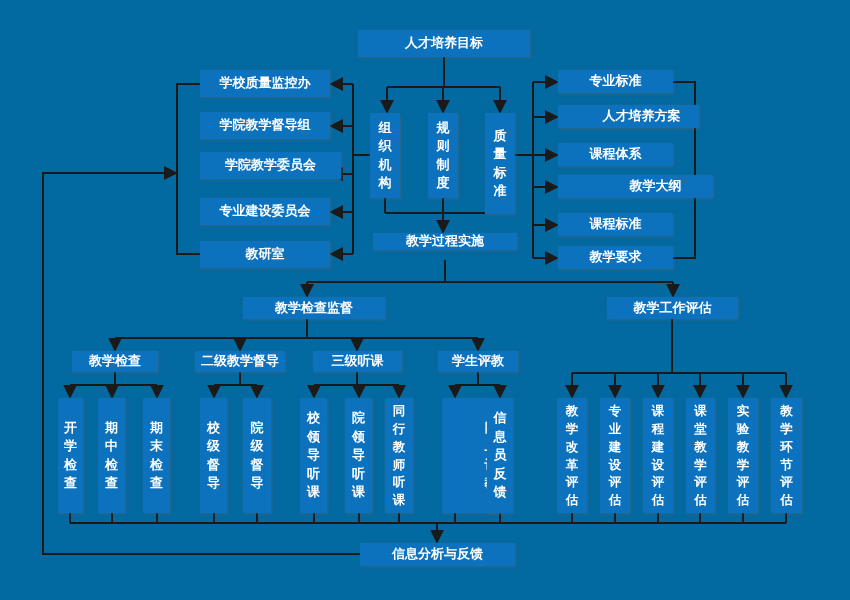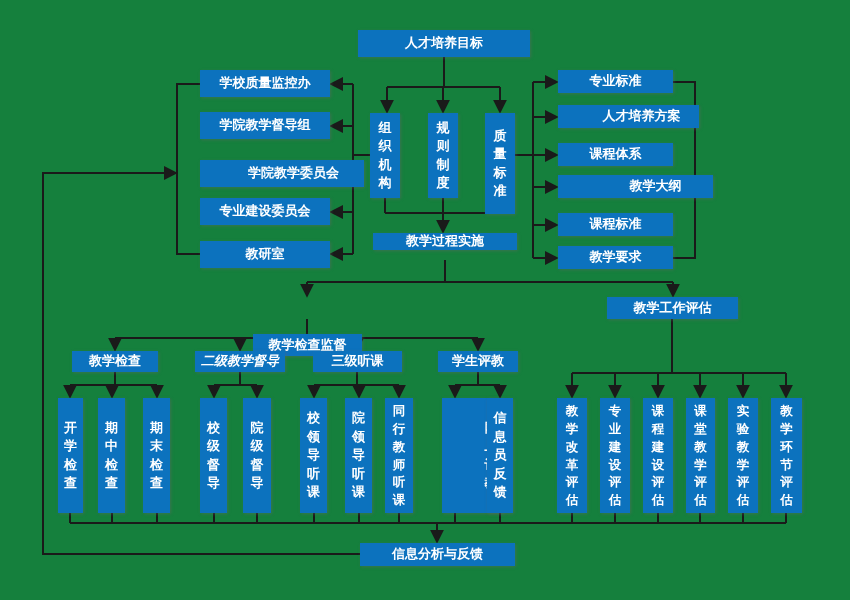--- a/index.html
+++ b/index.html
@@ -1,16 +1,16 @@
 <!DOCTYPE html>
 <html><head>
 <meta charset="utf-8">
 <style>
   html,body{margin:0;padding:0;background:#fff;}
-  .canvas{position:relative;width:850px;height:600px;background:#15803d;overflow:hidden;
+  .canvas{position:relative;width:850px;height:600px;background:#0369a1;overflow:hidden;
           font-family:"DejaVu Sans","Liberation Sans",sans-serif;}
   svg.wires{position:absolute;left:0;top:0;width:850px;height:600px;}
   path.s{fill:none;stroke:#1a1a1a;stroke-width:2;}
   path.a{fill:none;stroke:#1a1a1a;stroke-width:2;marker-end:url(#arr);}
   .n{position:absolute;background:#0c72be;color:#ffffff;font-weight:bold;font-size:13px;
      display:flex;align-items:center;justify-content:center;text-align:center;
      box-shadow:1px 1px 3px rgba(100,100,100,.45);line-height:1.1;white-space:nowrap;}
   .nv{position:absolute;background:#0c72be;color:#ffffff;font-weight:bold;font-size:13px;
       display:flex;align-items:center;justify-content:center;
       box-shadow:1px 1px 3px rgba(100,100,100,.45);}
@@ -95,21 +95,21 @@
     <path class="a" d="M786,373 L786,396"></path>
 
     <path class="s" d="M70,513 L70,523 M112,513 L112,523 M157,513 L157,523 M214,513 L214,523 M257,513 L257,523 M314,513 L314,523 M359,513 L359,523 M399,513 L399,523 M455,513 L455,523 M500,513 L500,523 M572,513 L572,523 M615,513 L615,523 M658,513 L658,523 M700,513 L700,523 M743,513 L743,523 M786,513 L786,523 M70,523 L786,523"></path>
     <path class="a" d="M437,523 L437,541"></path>
   </svg>
 
   <div class="n" style="left:358px;top:30px;width:172px;height:27px;">人才培养目标</div>
 
   <div class="n" style="left:200px;top:70px;width:130px;height:27px;">学校质量监控办</div>
   <div class="n" style="left:200px;top:112px;width:130px;height:27px;">学院教学督导组</div>
-  <div class="n" style="left:200px;top:160px;width:141px;height:27px;padding-left:23px;">学院教学委员会</div>
+  <div class="n" style="left:200px;top:152px;width:141px;height:27px;">学院教学委员会</div>
   <div class="n" style="left:200px;top:198px;width:130px;height:27px;">专业建设委员会</div>
   <div class="n" style="left:200px;top:241px;width:130px;height:27px;">教研室</div>
 
   <div class="nv" style="left:370px;top:113px;width:30px;height:85px;">
       <span>组织机构</span>
     </div>
   <div class="nv" style="left:428px;top:113px;width:30px;height:85px;">
       <span>规则制度</span>
     </div>
   <div class="nv" style="left:485px;top:113px;width:30px;height:101px;justify-content:center;">
@@ -118,25 +118,25 @@
 
   <div class="n" style="left:558px;top:70px;width:115px;height:23px;">专业标准</div>
   <div class="n" style="left:558px;top:105px;width:115px;height:23px;padding-left:26px;">人才培养方案</div>
   <div class="n" style="left:558px;top:143px;width:115px;height:23px;">课程体系</div>
   <div class="n" style="left:558px;top:175px;width:115px;height:23px;padding-left:40px;">教学大纲</div>
   <div class="n" style="left:558px;top:213px;width:115px;height:23px;">课程标准</div>
   <div class="n" style="left:558px;top:246px;width:115px;height:23px;">教学要求</div>
 
   <div class="n" style="left:373px;top:233px;width:144px;height:17px;">教学过程实施</div>
 
-  <div class="n" style="left:253px;top:297px;width:109px;height:22px;margin-top:37px;">教学检查监督</div>
+  <div class="n" style="left:243px;top:297px;width:142px;height:22px;">教学检查监督</div>
   <div class="n" style="left:607px;top:297px;width:131px;height:22px;">教学工作评估</div>
 
   <div class="n" style="left:72px;top:351px;width:86px;height:21px;">教学检查</div>
-  <div class="n" style="left:195px;top:351px;width:90px;height:21px;font-style:italic;">二级教学督导</div>
+  <div class="n" style="left:195px;top:351px;width:90px;height:21px;">二级教学督导</div>
   <div class="n" style="left:313px;top:351px;width:89px;height:21px;">三级听课</div>
   <div class="n" style="left:438px;top:351px;width:80px;height:21px;">学生评教</div>
 
   <div class="nv" style="left:58px;top:398px;width:25px;height:115px;">
       <span>开学检查</span>
     </div>
   <div class="nv" style="left:98px;top:398px;width:27px;height:115px;">
       <span>期中检查</span>
     </div>
   <div class="nv" style="left:143px;top:398px;width:27px;height:115px;">

